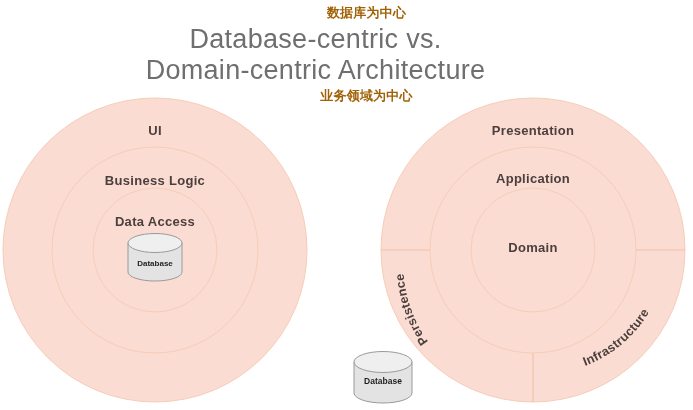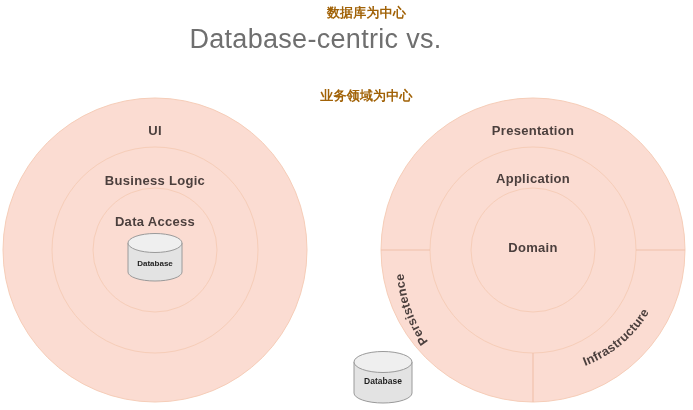--- a/index.html
+++ b/index.html
@@ -157,17 +157,18 @@
     <text class="ring-label ring-label-lg" x="533" y="252" text-anchor="middle">Domain</text>
 
     <text class="db-text" x="155" y="266" text-anchor="middle">Database</text>
     <text class="db-text db-text-lg" x="383" y="384" text-anchor="middle">Database</text>
   </svg>
 
   <div class="title-block">
     <div class="cn-note cn-note-top">数据库为中心</div>
     <div class="main-title">
       <span class="ln">Database-centric vs.</span>
+      <span class="ln">Domain-centric Architecture</span>
     </div>
     <div class="cn-note cn-note-bottom">业务领域为中心</div>
   </div>
 
 </div>
 
 </body></html>

